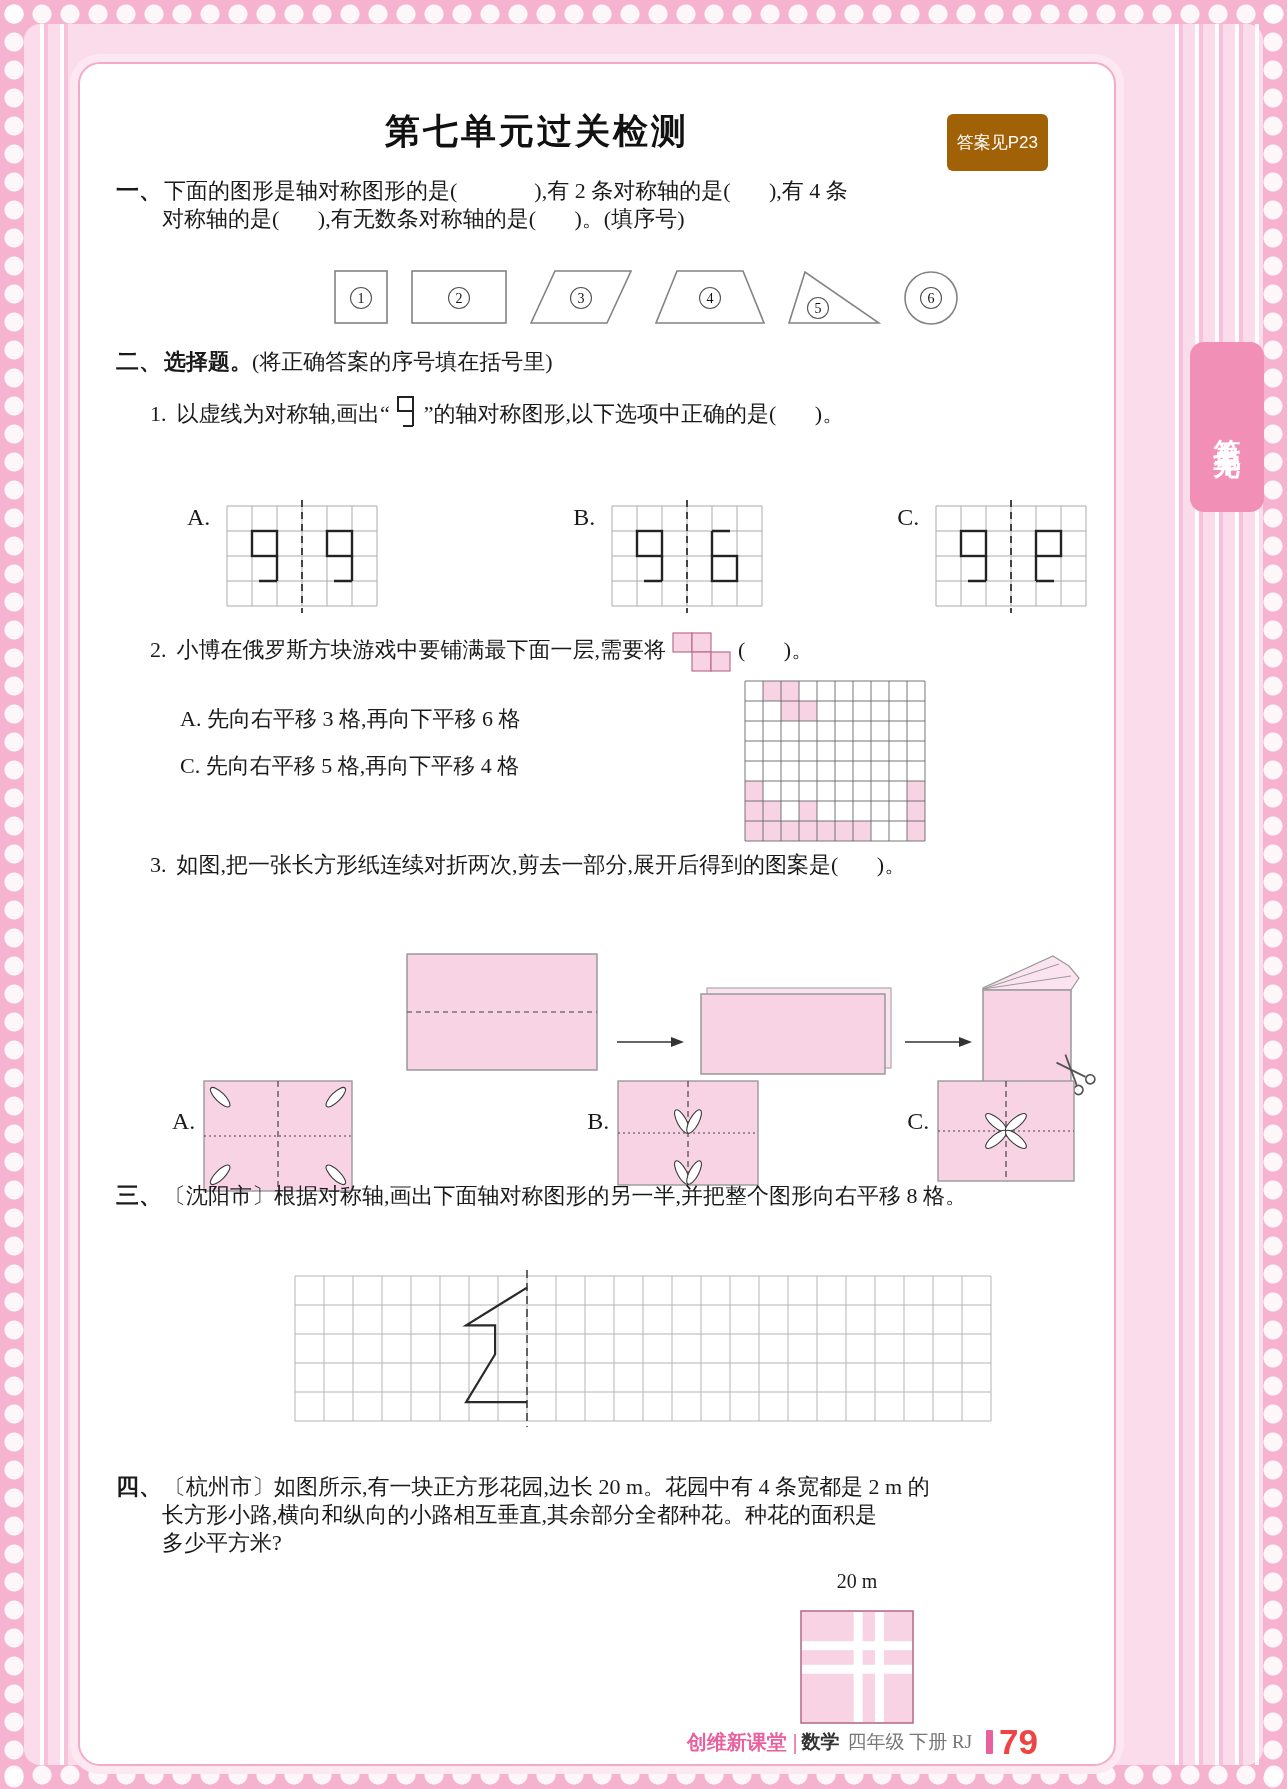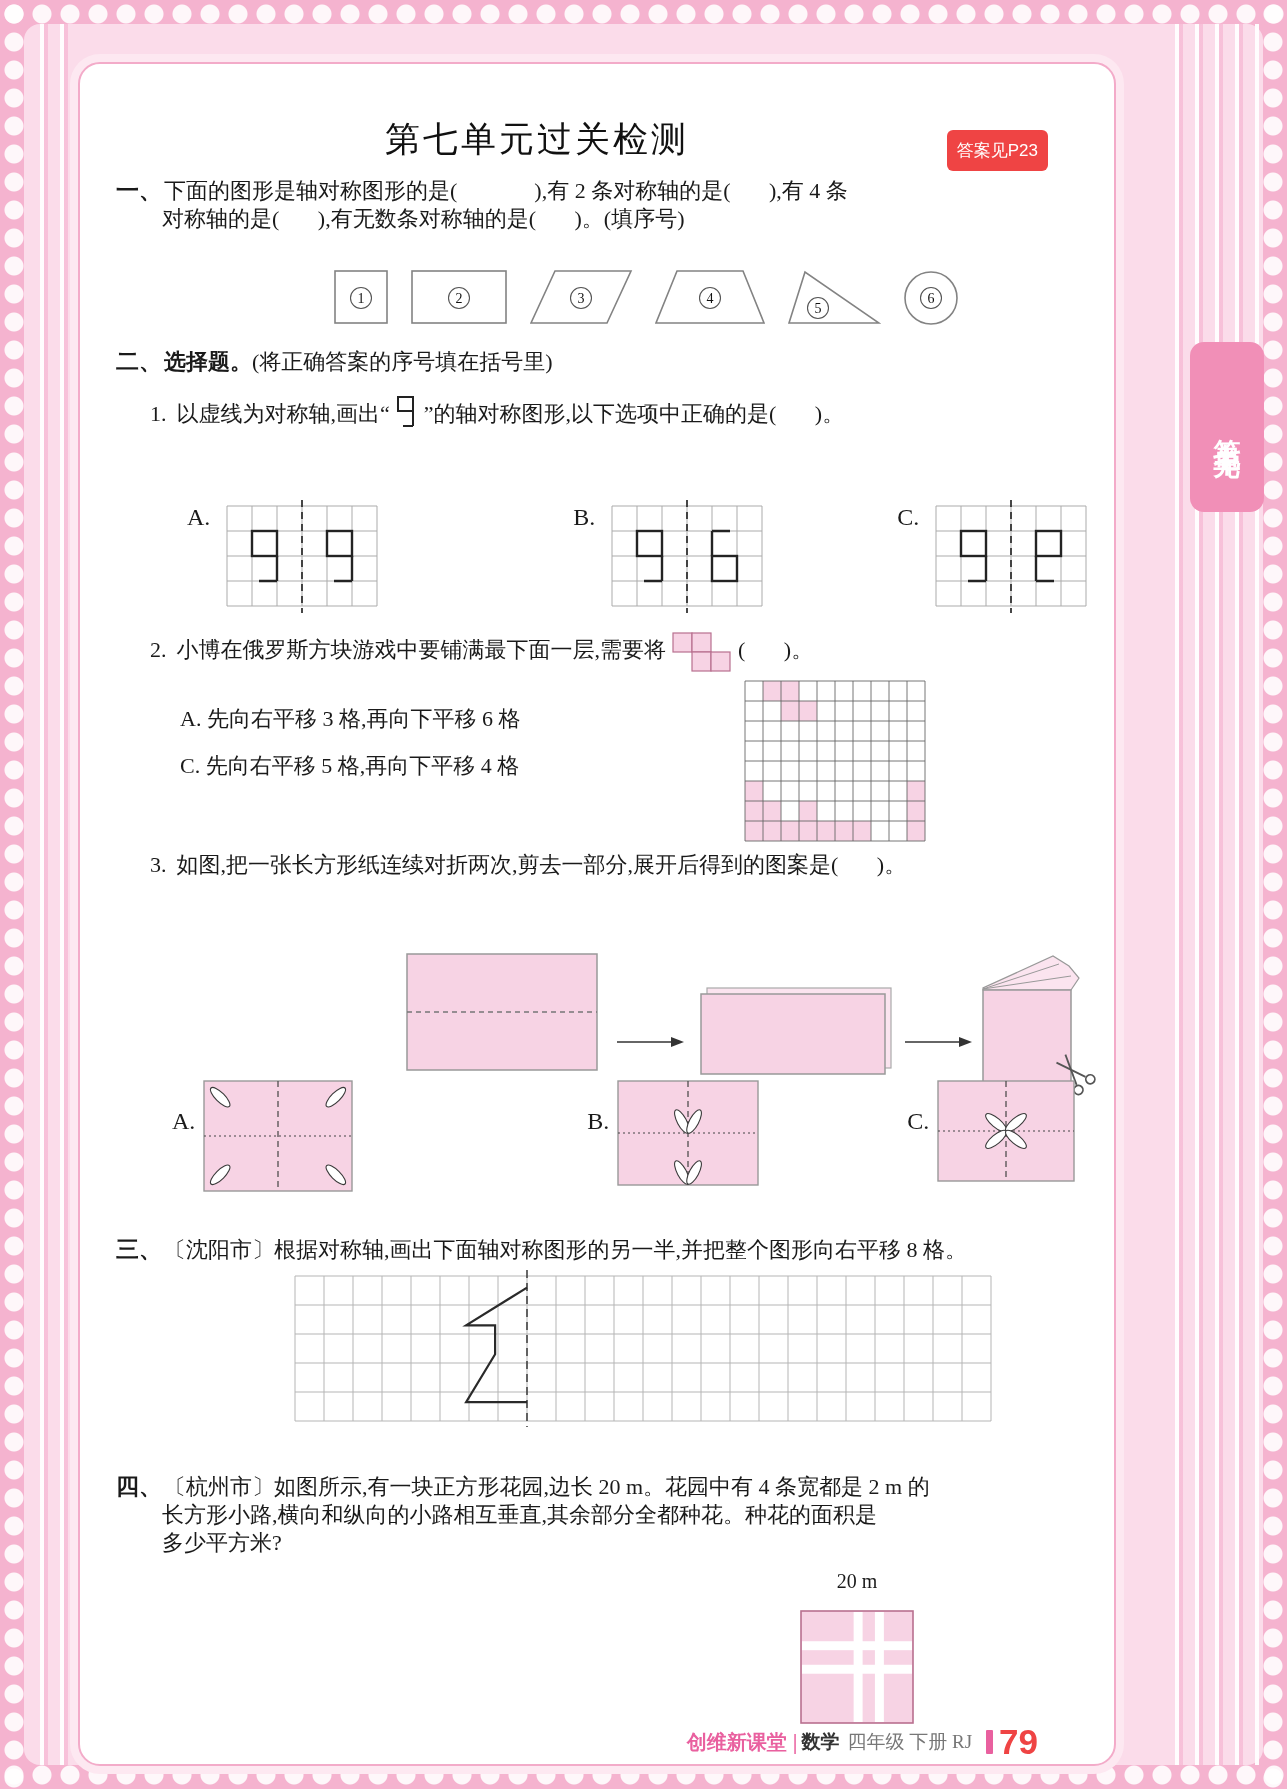--- a/index.html
+++ b/index.html
@@ -14,23 +14,23 @@
   .rib{position:absolute;top:24px;bottom:24px;pointer-events:none;
        background:repeating-linear-gradient(90deg,rgba(255,255,255,0) 0 12px,rgba(255,255,255,.95) 12px 16px,rgba(243,160,197,.45) 16px 20px)}
   .rib.r{right:28px;width:96px}
   .rib.l{left:28px;width:42px}
 
   .card{position:absolute;left:78px;top:62px;width:1034px;height:1700px;background:#fff;
         border:2px solid #f3abc9;border-radius:22px;box-shadow:0 0 0 8px #fde8f1}
   .hei{font-family:"Liberation Sans","DejaVu Sans",sans-serif;font-weight:bold}
   .pre{white-space:pre-wrap}
   .title{position:absolute;top:36px;left:0;right:120px;text-align:center;font-size:35px;
-         font-weight:400;letter-spacing:3px;margin:16px;color:#111}
-  .badge{position:absolute;top:66px;right:66px;background:#ef4444;color:#fff;font-size:17px;
-         padding:9px 10px;border-radius:6px;font-family:"Liberation Sans",sans-serif}
+         font-weight:700;letter-spacing:3px;margin:8px;color:#111}
+  .badge{position:absolute;top:50px;right:66px;background:#a16207;color:#fff;font-size:17px;
+         padding:17px 10px;border-radius:6px;font-family:"Liberation Sans",sans-serif}
 
   section{position:absolute;font-size:22px}
   .line{line-height:28px}
   .indent{padding-left:46px}
   b.pref{font-size:23px;margin-right:2px}
   .num{margin-right:10px}
 
   .q1{left:36px;top:112px;right:6px}
   .shapes{position:absolute;left:254px;top:206px;display:flex;align-items:flex-end;gap:22px}
   .sec2head{left:36px;top:282px}
@@ -46,21 +46,21 @@
   .opt-list{margin-left:30px;margin-top:16px;line-height:47px}
   .tetris{position:absolute;left:594px;top:48px}
 
   .item3{left:70px;top:786px;right:0}
   .foldseq{position:absolute;left:255px;top:96px}
   .foldrow{position:absolute;left:92px;top:1016px;display:flex;align-items:flex-start}
   .fgroup{display:flex;align-items:flex-start}
   .folabel{font-size:24px;margin-right:8px;margin-top:28px}
   .fgroup.g1{margin-left:234px}.fgroup.g2{margin-left:148px}
 
-  .sec3{left:36px;top:1170px;right:6px}
+  .sec3{left:36px;top:1116px;right:6px}
   .symgrid{position:absolute;left:214px;top:1206px}
   .sec4{left:36px;top:1408px;right:6px}
   .garden{position:absolute;left:694px;top:1506px;width:166px;text-align:center}
   .glabel{font-size:20px;margin-bottom:12px}
 
   .footer{position:absolute;left:0;right:76px;top:1658px;display:flex;justify-content:flex-end;align-items:center}
   .brand{color:#e9609f;font-size:20px}
   .fdiv{color:#e9609f;font-size:21px;margin:0 4px 0 6px;font-weight:bold}
   .fsub{color:#333;font-size:19px;margin-right:8px}
   .fmeta{color:#777;font-size:19px}

